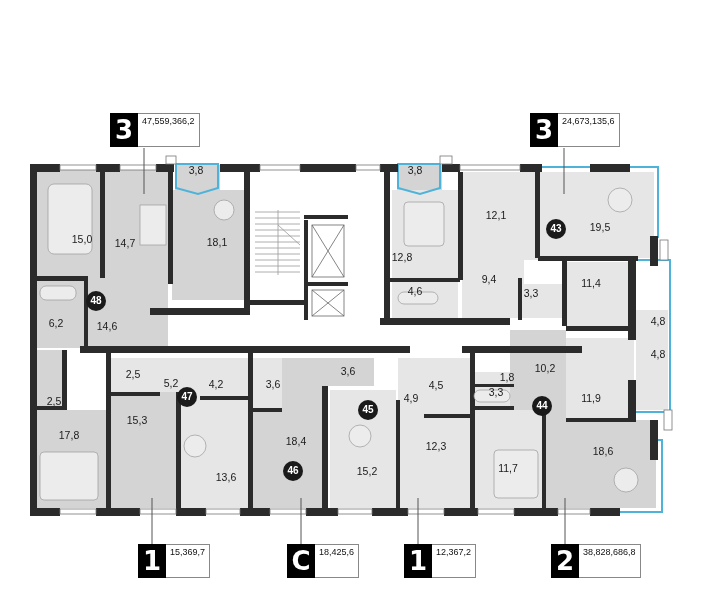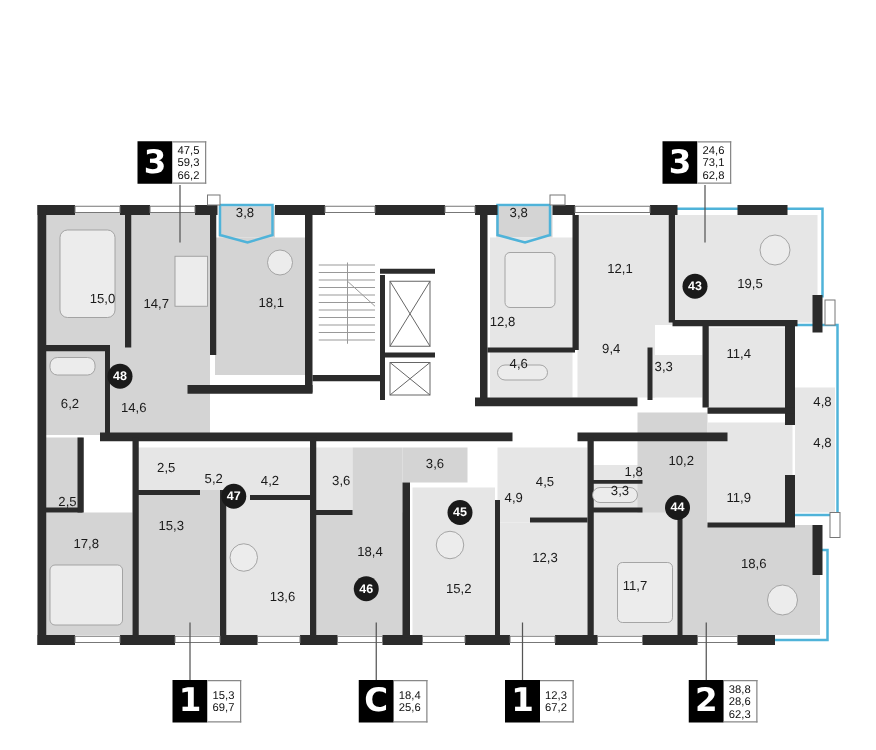--- a/index.html
+++ b/index.html
@@ -13,21 +13,21 @@
   .apt-badge circle { fill: #1a1a1a; }
   .apt-badge text { fill: #ffffff; font-size: 10px; font-weight: bold; text-anchor: middle; dominant-baseline: middle; }
   .window { fill: #ffffff; stroke: #777; stroke-width: 0.8; }
   .leader { stroke: #555; stroke-width: 1; }
   .stair-line { stroke: #999; stroke-width: 0.8; fill: none; }
   .lift-line { stroke: #666; stroke-width: 0.8; fill: none; }
   .furn { fill: #ececec; stroke: #9a9a9a; stroke-width: 0.7; }
 
   .legend { position: absolute; display: flex; align-items: stretch; }
   .legend .rooms-box { background: #000; color: #fff; width: 28px; display: flex; align-items: center; justify-content: center; font-size: 26px; font-weight: bold; font-family: "DejaVu Sans", sans-serif; line-height: 1; }
-  .legend .areas-box { border: 1px solid #888; border-left: none; background: #fff; padding: 2px 4px; display: flex; flex-direction: column; justify-content: center; }
+  .legend .areas-box { border: 1px solid #888; border-left: none; background: #fff; padding: 2px 4px; display: flex; justify-content: center; }
   .legend .areas-box span { font-size: 9px; line-height: 10px; color: #111; }
 </style>
 </head>
 <body>
 
 <svg id="plan" viewBox="0 0 701 600" xmlns="http://www.w3.org/2000/svg">
 
   <g>
 
     <rect class="room" x="36" y="168" width="68" height="112"></rect>
@@ -284,21 +284,21 @@
         <span>47,5</span>
         <span>59,3</span>
         <span>66,2</span>
       </div>
     </div>
     <div class="legend" style="left: 530px; top: 113px; height: 34px;">
       <div class="rooms-box">3</div>
       <div class="areas-box">
         <span>24,6</span>
         <span>73,1</span>
-        <span>62,8</span>
+        <span>35,6</span>
       </div>
     </div>
     <div class="legend" style="left: 138px; top: 544px; height: 34px;">
       <div class="rooms-box">1</div>
       <div class="areas-box">
         <span>15,3</span>
         <span>69,7</span>
       </div>
     </div>
     <div class="legend" style="left: 287px; top: 544px; height: 34px;">
@@ -313,16 +313,16 @@
       <div class="areas-box">
         <span>12,3</span>
         <span>67,2</span>
       </div>
     </div>
     <div class="legend" style="left: 551px; top: 544px; height: 34px;">
       <div class="rooms-box">2</div>
       <div class="areas-box">
         <span>38,8</span>
         <span>28,6</span>
-        <span>62,3</span>
+        <span>86,8</span>
       </div>
     </div>
   </div>
 
 </body></html>

